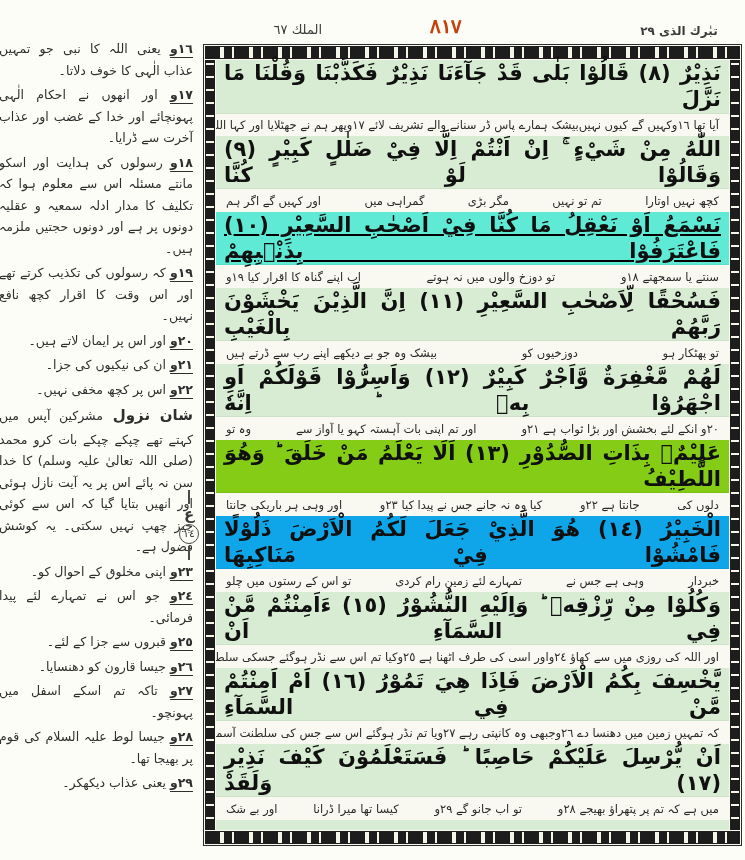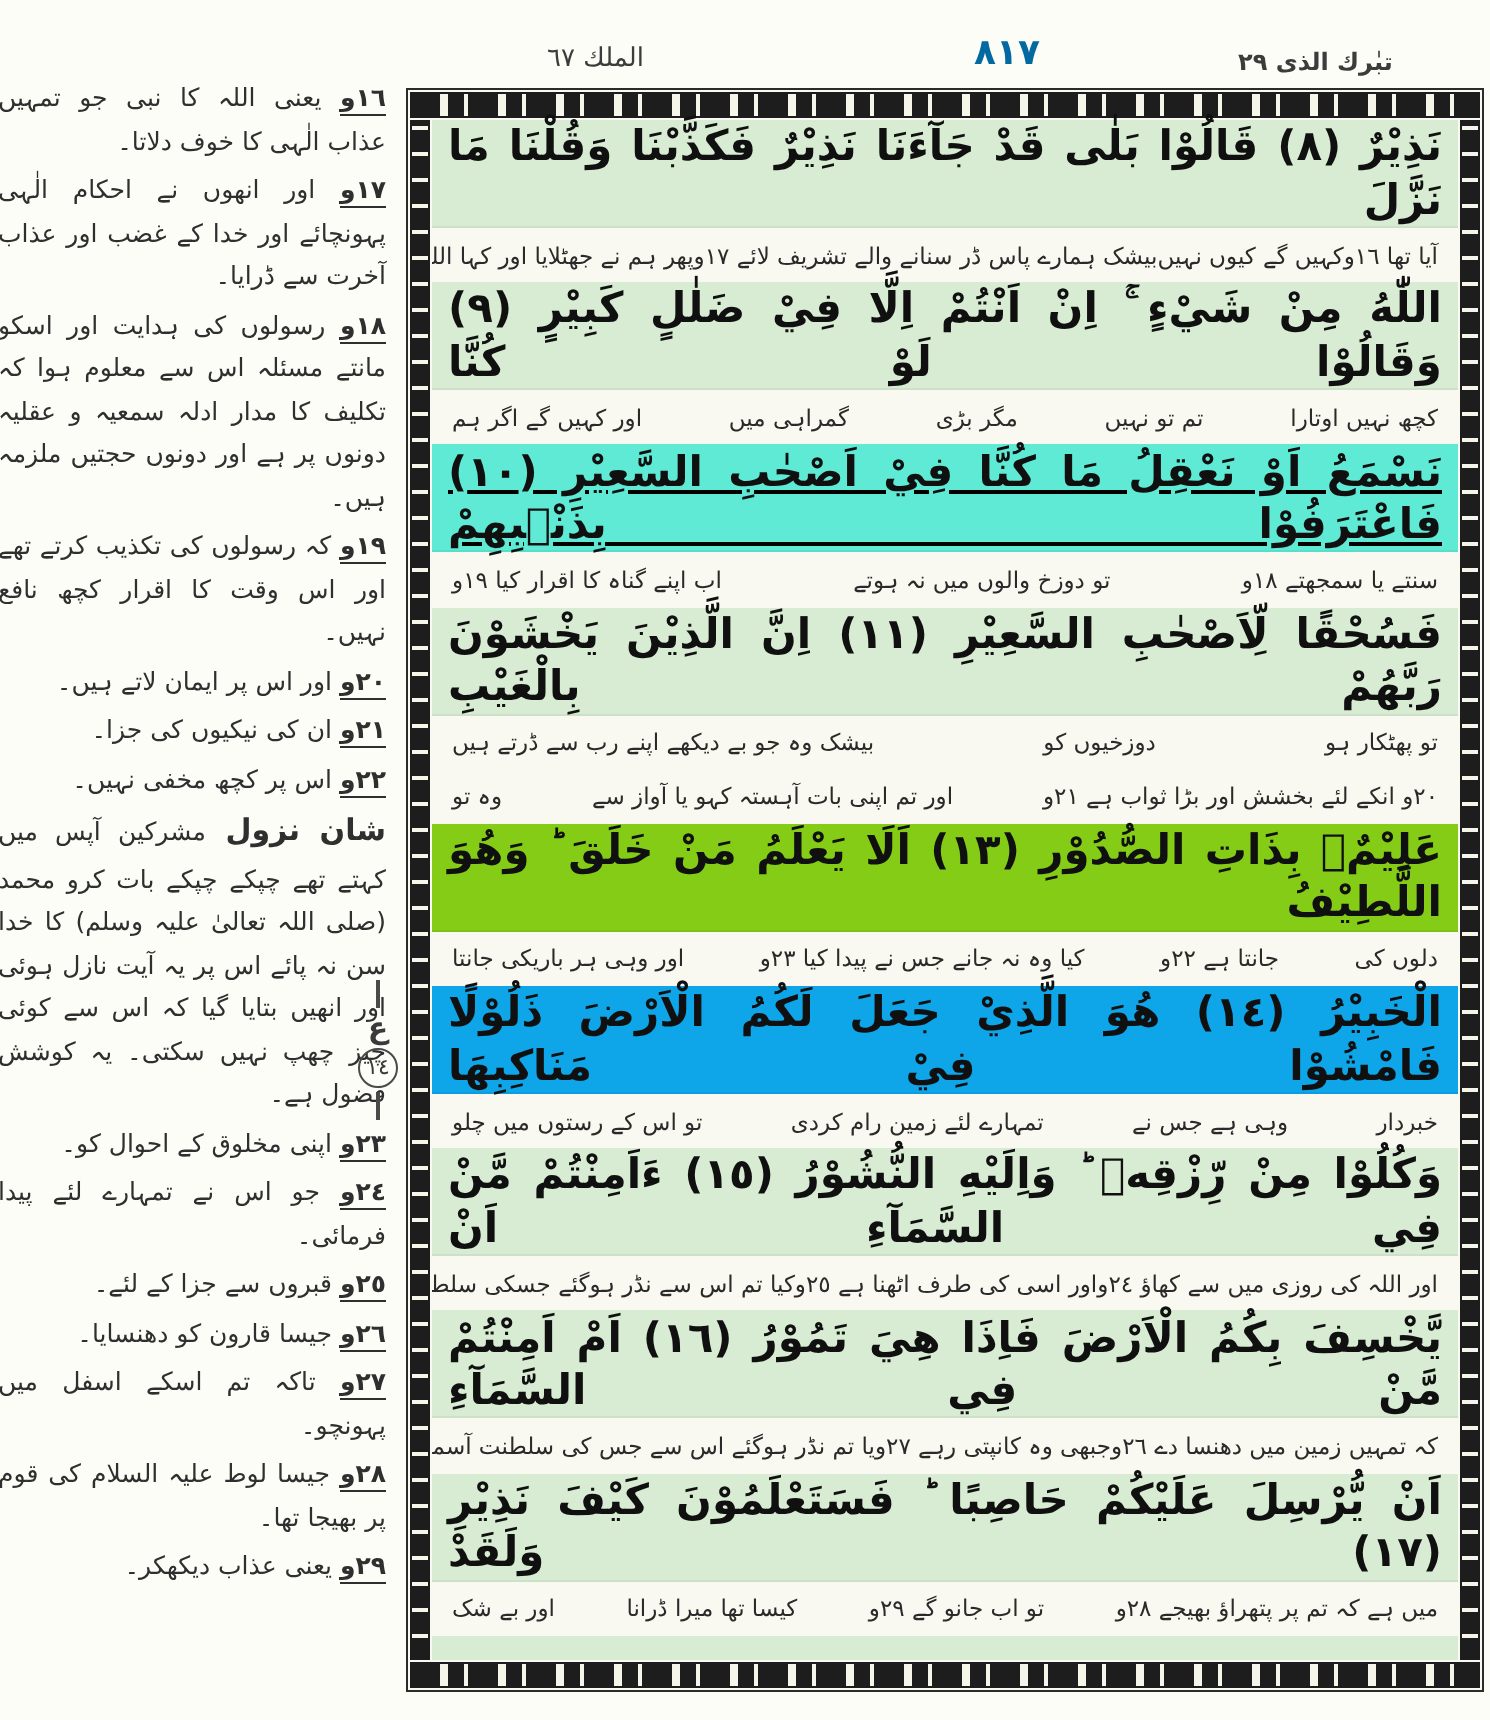--- a/index.html
+++ b/index.html
@@ -6,22 +6,22 @@
   body{
     width:745px;height:860px;
     background:#fdfdf8;
     font-family:"DejaVu Sans", sans-serif;
     overflow:hidden;
   }
   .page{position:relative;width:745px;height:860px;background:#fdfdf8;direction:rtl;}
 
   
   .hdr{position:absolute;color:#3c3c3c;font-size:12px;white-space:nowrap;}
-  .hdr-right{top:24px;right:6px;width:120px;text-align:left;font-weight:bold;}
-  .hdr-center{top:16px;left:430px;width:90px;text-align:right;font-size:18px;font-weight:bold;color:#0369a1;}
+  .hdr-right{top:24px;right:6px;width:120px;text-align:center;font-weight:bold;}
+  .hdr-center{top:16px;left:430px;width:90px;text-align:left;font-size:18px;font-weight:bold;color:#c2410c;font-family:Liberation Serif, serif;}
   .hdr-left{top:22px;left:212px;width:110px;text-align:right;font-size:13px;}
 
   
   .frame{
     position:absolute;left:203px;top:44px;width:539px;height:802px;
     box-sizing:border-box;background:#faf9f1;
     border:1px solid #2b2b2b;
     display:flex;flex-direction:column;
     box-shadow:0 0 0 1px #faf9f1 inset;
   }
@@ -150,20 +150,23 @@
             <span>اب اپنے گناہ کا اقرار کیا ١٩و</span>
           </div>
           <div class="row-ar" style="background: rgb(216, 236, 211);">
             <div class="ar-text">فَسُحْقًا لِّاَصْحٰبِ السَّعِيْرِ (١١) اِنَّ الَّذِيْنَ يَخْشَوْنَ رَبَّهُمْ بِالْغَيْبِ</div>
           </div>
           <div class="row-ur">
             <span>تو پھٹکار ہو</span>
             <span>دوزخیوں کو</span>
             <span>بیشک وہ جو بے دیکھے اپنے رب سے ڈرتے ہیں</span>
           </div>
+          <div class="row-ar" style="background: rgb(216, 236, 211);">
+            <div class="ar-text">لَهُمْ مَّغْفِرَةٌ وَّاَجْرٌ كَبِيْرٌ (١٢) وَاَسِرُّوْا قَوْلَكُمْ اَوِ اجْهَرُوْا بِهٖ ؕ اِنَّهٗ</div>
+          </div>
           <div class="row-ur">
             <span>٢٠و انکے لئے بخشش اور بڑا ثواب ہے ٢١و</span>
             <span>اور تم اپنی بات آہستہ کہو یا آواز سے</span>
             <span>وہ تو</span>
           </div>
           <div class="row-ar" style="background: #84cc16;">
             <div class="ar-text">عَلِيْمٌۢ بِذَاتِ الصُّدُوْرِ (١٣) اَلَا يَعْلَمُ مَنْ خَلَقَ ؕ وَهُوَ اللَّطِيْفُ</div>
           </div>
           <div class="row-ur">
             <span>دلوں کی</span>

